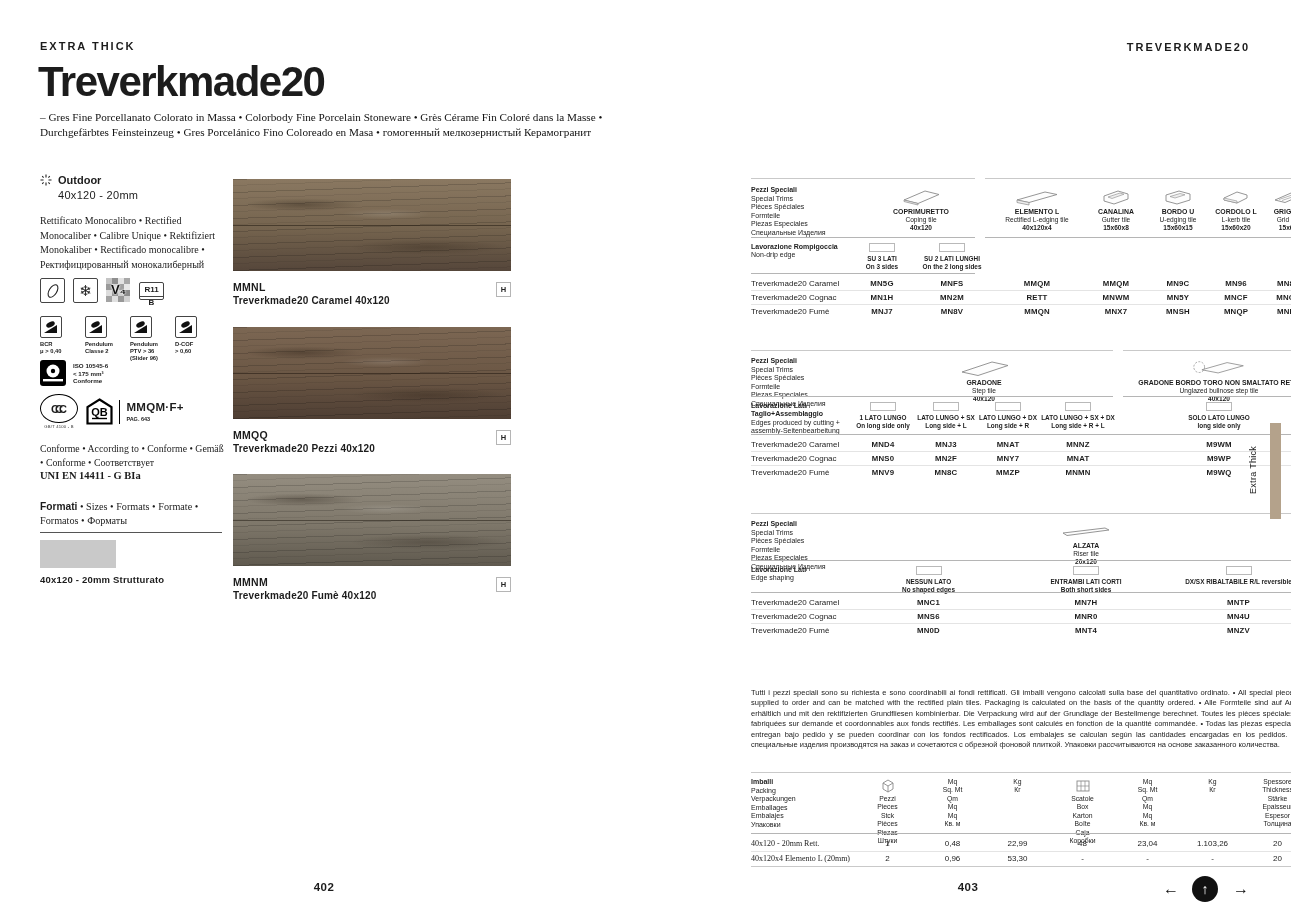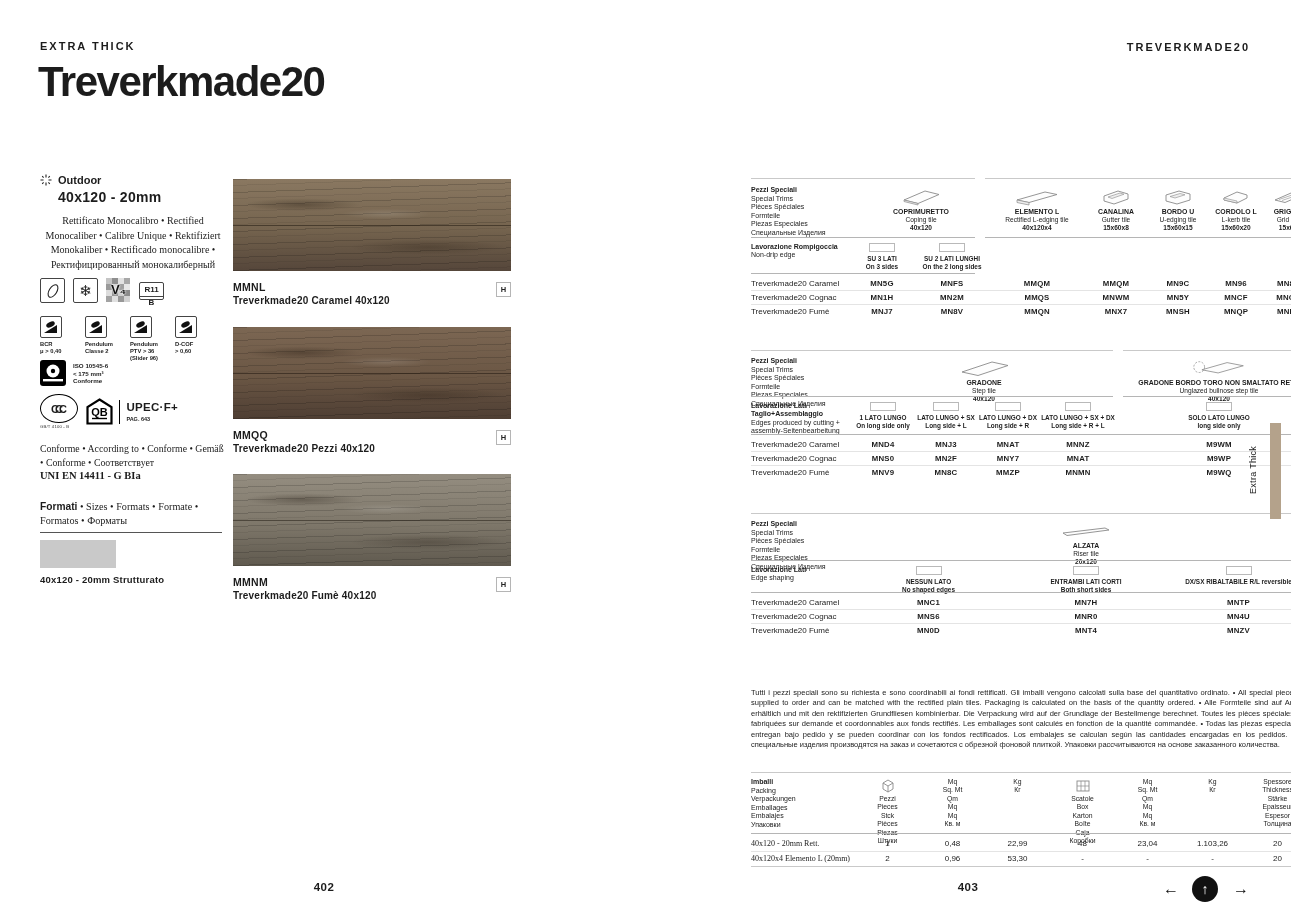--- a/index.html
+++ b/index.html
@@ -11,40 +11,40 @@
 
   
   .category{left:40px;top:40px;font-size:11px;font-weight:700;letter-spacing:2px;}
   .title{left:38px;top:58px;font-size:42px;font-weight:800;letter-spacing:-1.5px;}
   .subtitle{left:40px;top:110px;width:600px;font-size:11.2px;line-height:14.5px;color:#111;}
   .hdr-right{left:1000px;top:41px;width:250px;text-align:right;font-size:11px;font-weight:700;letter-spacing:2px;}
 
   
   .lp{left:40px;top:174px;width:186px;}
   .lp-usage{top:0;left:0;display:flex;align-items:center;gap:6px;font-size:11px;font-weight:700;}
-  .lp-size{top:15px;left:18px;font-size:14px;font-weight:700;letter-spacing:.3px;}
-  .lp-rect{top:40px;left:0;width:186px;font-size:10px;line-height:14.5px;text-align:center;}
+  .lp-size{top:15px;left:18px;font-size:11px;font-weight:400;letter-spacing:.3px;}
+  .lp-rect{top:40px;left:0;width:186px;font-size:10px;line-height:14.5px;}
   .lp-icons{top:104px;left:0;display:flex;gap:8px;align-items:center;}
   .ibox{width:25px;height:25px;border:1.2px solid #444;border-radius:2px;display:flex;align-items:center;justify-content:center;box-sizing:border-box;background:#fff;}
   .snow{font-size:15px;line-height:1;}
   .v4{position:relative;width:25px;height:25px;}
   .v4 span{position:absolute;left:0;right:0;top:4px;text-align:center;font-weight:800;font-size:13px;color:#111;text-shadow:0 0 2px #fff,0 0 2px #fff;}
   .r11{width:25px;height:18px;border:1.2px solid #444;border-radius:2px;box-sizing:border-box;text-align:center;font-weight:700;font-size:8px;line-height:1;padding-top:3px;}
   .r11 .b{display:block;border-top:1px solid #444;margin-top:2px;padding-top:2px;}
   .lp-slip{top:142px;left:0;display:flex;gap:9px;}
   .slip-item{width:36px;}
   .slipbox{width:22px;height:22px;border:1.2px solid #444;border-radius:2px;box-sizing:border-box;background:#fff;}
   .slip-lbl{margin-top:3px;font-size:5.8px;line-height:7px;font-weight:700;color:#222;}
   .lp-iso{top:186px;left:0;display:flex;gap:7px;align-items:flex-start;}
   .isobox{width:26px;height:26px;background:#000;border-radius:3px;position:relative;flex:none;}
   .iso-lbl{font-size:6.2px;line-height:7.5px;font-weight:700;padding-top:2px;}
   .lp-cert{top:220px;left:0;display:flex;align-items:center;gap:8px;}
   .ccc{width:36px;height:27px;border:1.6px solid #000;border-radius:50%;display:flex;align-items:center;justify-content:center;}
   .ccc b{font-size:11px;letter-spacing:-4px;padding-right:4px;}
-  .ccc-wrap{text-align:left;}
+  .ccc-wrap{text-align:center;}
   .ccc-cap{font-size:4.2px;color:#333;margin-top:1px;letter-spacing:.2px;}
   .qbgrp{display:flex;align-items:center;gap:6px;}
   .qb-sep{width:1.4px;height:24px;background:#000;}
   .upec{font-weight:800;font-size:11.5px;letter-spacing:.3px;}
   .pagref{font-size:5.5px;font-weight:700;margin-top:3px;}
   .lp-conf{top:268px;left:0;width:186px;font-size:9.8px;line-height:13.5px;}
   .lp-std{top:296px;left:0;font-size:10.5px;font-weight:700;}
   .lp-formats{top:326px;left:0;width:186px;font-size:10.2px;line-height:14px;}
   .lp-hr{top:358px;left:0;width:182px;height:1px;background:#555;}
   .lp-swatch{top:366px;left:0;width:76px;height:28px;background:#c9c9c9;}
@@ -109,20 +109,21 @@
   .side-tab-text{left:1248px;top:420px;height:100px;width:14px;writing-mode:vertical-rl;transform:rotate(180deg);font-size:9px;color:#222;letter-spacing:.3px;text-align:center;}
   .side-tab-bar{left:1270px;top:423px;width:11px;height:96px;background:#b4a28b;}
 </style>
 </head>
 <body>
 
 <div class="sheet">
 
   <div class="abs category">EXTRA THICK</div>
   <div class="abs title">Treverkmade20</div>
+  <div class="abs subtitle serif">– Gres Fine Porcellanato Colorato in Massa • Colorbody Fine Porcelain Stoneware • Grès Cérame Fin Coloré dans la Masse • Durchgefärbtes Feinsteinzeug • Gres Porcelánico Fino Coloreado en Masa • гомогенный мелкозернистый Керамогранит</div>
   <div class="abs hdr-right">TREVERKMADE20</div>
 
   <div class="abs lp">
 
     <div class="abs lp-usage">
       <svg width="12" height="12" viewBox="0 0 12 12">
         <path d="M6 0.5v3 M6 8.5v3 M0.5 6h3 M8.5 6h3 M2.2 2.2l1.4 1.4 M8.4 8.4l1.4 1.4 M9.8 2.2L8.4 3.6 M3.6 8.4L2.2 9.8" stroke="#222" stroke-width="1.1" fill="none"></path>
       </svg>
       <span>Outdoor</span>
     </div>
@@ -229,21 +230,21 @@
         <div class="ccc-cap">GB/T 4100 - B</div>
       </span>
       <span class="qbgrp">
         <svg width="27" height="27" viewBox="0 0 27 27">
           <polygon points="13.5,1.5 25.5,9 25.5,25.5 1.5,25.5 1.5,9" fill="none" stroke="#000" stroke-width="2.2"></polygon>
           <text x="13.5" y="17.5" text-anchor="middle" font-size="11" font-weight="bold" font-family="Liberation Sans, sans-serif" fill="#000">QB</text>
           <line x1="6" y1="20.5" x2="21" y2="20.5" stroke="#000" stroke-width="1.4"></line>
         </svg>
         <span class="qb-sep"></span>
         <span>
-          <div class="upec">UPEC·F+</div>
+          <div class="upec">MMQM·F+</div>
           <div class="pagref">PAG. 643</div>
         </span>
       </span>
     </div>
 
     <div class="abs lp-conf serif">Conforme • According to • Conforme • Gemäß • Conforme • Соответствует</div>
     <div class="abs lp-std serif">UNI EN 14411 - G BIa</div>
 
     <div class="abs lp-formats"><b>Formati</b><span class="serif"> • Sizes • Formats • Formate • Formatos • Форматы</span></div>
     <div class="abs lp-hr"></div>
@@ -382,21 +383,21 @@
         <div class="w66 dcode">MMQM</div>
         <div class="w58 dcode">MN9C</div>
         <div class="w58 dcode">MN96</div>
         <div class="w46 dcode">MN8T</div>
       </div>
       <div class="rowsep" style="left:0;top:290px;width:560px;"></div>
       <div class="drow" style="left:0;top:291px;width:560px;">
         <div class="w100 dlabel">Treverkmade20 Cognac</div>
         <div class="w62 dcode">MN1H</div>
         <div class="w78 dcode">MN2M</div>
-        <div class="w92 dcode">MMQS</div>
+        <div class="w92 dcode">RETT</div>
         <div class="w66 dcode">MNWM</div>
         <div class="w58 dcode">MN5Y</div>
         <div class="w58 dcode">MNCF</div>
         <div class="w46 dcode">MNCT</div>
       </div>
       <div class="rowsep" style="left:0;top:304px;width:560px;"></div>
       <div class="drow" style="left:0;top:305px;width:560px;">
         <div class="w100 dlabel">Treverkmade20 Fumè</div>
         <div class="w62 dcode">MNJ7</div>
         <div class="w78 dcode">MN8V</div>

